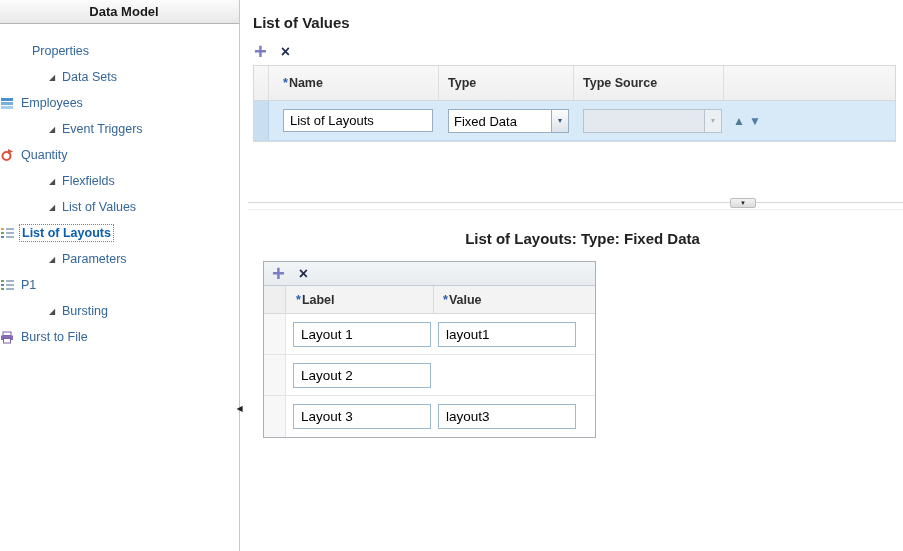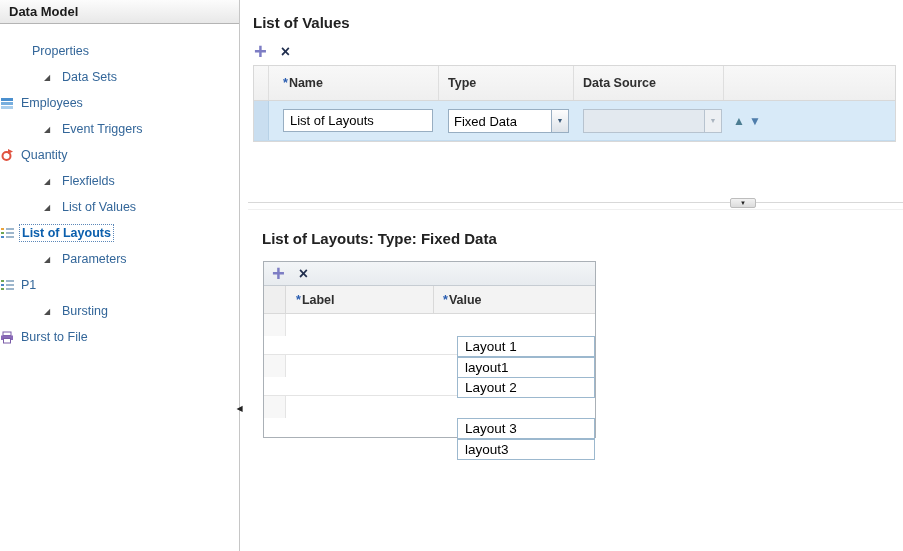--- a/index.html
+++ b/index.html
@@ -2,21 +2,21 @@
 <html><head>
 <meta charset="utf-8">
 <style>
   * { box-sizing: border-box; }
   html, body { margin: 0; padding: 0; }
   body { font-family: "Liberation Sans", sans-serif; background: #fff; }
   .app { position: relative; width: 903px; height: 551px; background: #fff; overflow: hidden; }
 
   
   .sidebar { position: absolute; left: 0; top: 0; width: 240px; height: 551px;
-             background: #fff; border-right: 1px solid #c6c6c6; }
+             background: #fff; border-right: 1px solid #c6c6c6; text-align: center; }
   .sidebar-header { height: 24px; line-height: 23px; padding-left: 9px;
                     font-size: 13px; font-weight: bold; color: #1a1a1a;
                     background: linear-gradient(#fcfcfc, #e8e8e8);
                     border-bottom: 1px solid #b4b4b4; }
   .tree { list-style: none; margin: 0; padding: 14px 0 0 0; }
   .tree-item { height: 26px; display: flex; align-items: center;
                font-size: 12.5px; color: #336699; cursor: default; white-space: nowrap; }
   .lvl1 { padding-left: 30px; }
   .lvl2 { padding-left: 44px; }
   .lvl3 { }
@@ -78,35 +78,35 @@
   .reorder-down { color: #4f7dab; font-size: 12px; cursor: pointer; }
 
   
   .hsplit { position: relative; margin-top: 60px; width: 655px; height: 8px;
             border-top: 1px solid #d8d8d8; border-bottom: 1px solid #f0f0f0; cursor: row-resize; }
   .hsplit-handle { position: absolute; left: 482px; top: -5px; width: 26px; height: 10px;
                    background: linear-gradient(#f2f2f2, #dcdcdc); border: 1px solid #bdbdbd;
                    border-radius: 2px; font-size: 6px; color: #222; text-align: center;
                    line-height: 8px; cursor: pointer; }
 
-  .detail-title { margin: 20px 0 12px 14px; }
+  .detail-title { margin: 20px 0 12px 14px; text-align: center; }
 
   
   .detail-box { margin: 13px 0 0 15px; width: 333px; border: 1px solid #aab0b6; background: #fff; }
   .detail-toolbar { height: 24px; background: linear-gradient(#f3f5f7, #e7ebef);
                     border-bottom: 1px solid #c6ccd2; display: flex; align-items: center;
                     gap: 14px; padding-left: 8px; }
   .d-hrow { display: flex; height: 28px; align-items: stretch; background: #f3f3f3;
             border-bottom: 1px solid #d9d9d9; font-size: 12.5px; font-weight: bold; color: #2f2f2f; }
   .d-hrow .hcell { display: flex; align-items: center; }
   .dc-sel { width: 22px; flex: 0 0 22px; border-right: 1px solid #d9d9d9; background: #efefef; }
   .dc-label { width: 148px; flex: 0 0 148px; padding-left: 10px; border-right: 1px solid #d9d9d9; }
   .dc-value { flex: 1; padding-left: 9px; }
-  .d-row { display: flex; height: 41px; align-items: flex-end; background: #fff;
-           border-bottom: 1px solid #e4e4e4; flex-direction: column; }
+  .d-row { display: flex; height: 41px; align-items: center; background: #fff;
+           border-bottom: 1px solid #e4e4e4; }
   .d-row:last-child { border-bottom: none; }
   .d-row .dc-sel { align-self: stretch; background: #f7f7f7; border-right: 1px solid #e4e4e4; }
   .d-input { width: 138px; height: 25px; border: 1px solid #9cb8ce; font-size: 13.5px;
              padding: 2px 7px; font-family: "Liberation Sans", sans-serif; margin-left: 7px; }
 </style>
 </head>
 <body>
 
 <div class="app">
 
@@ -226,21 +226,21 @@
       <div class="lov-hrow">
         <div class="hcell c-sel"></div>
         <div class="hcell c-name">
           <span class="req">*</span>
           <span>Name</span>
         </div>
         <div class="hcell c-type">
           <span>Type</span>
         </div>
         <div class="hcell c-ds">
-          <span>Data Source</span>
+          <span>Type Source</span>
         </div>
       </div>
 
       <div class="lov-drow">
         <div class="dcell c-sel row-sel"></div>
         <div class="dcell c-name">
           <input class="txt-input" type="text" value="List of Layouts" style="">
         </div>
         <div class="dcell c-type">
           <div class="combo type">

